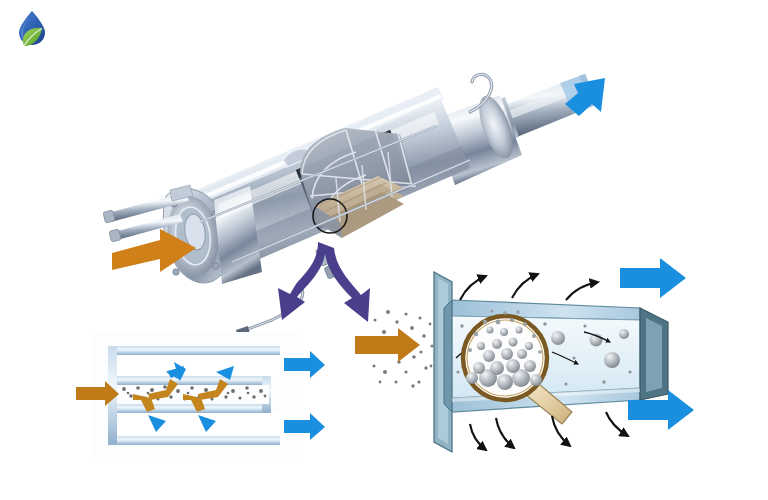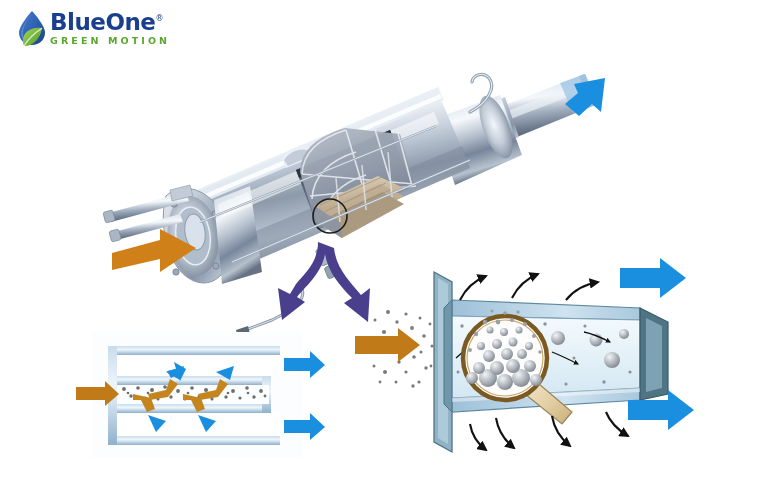--- a/index.html
+++ b/index.html
@@ -91,24 +91,20 @@
           <stop offset="100%" stop-color="#4e9a28"></stop>
         </linearGradient>
       </defs>
 
       <path d="M20 3 C20 3 33 17 33 24.5 C33 31.8 27.2 37 20 37 C12.8 37 7 31.8 7 24.5 C7 17 20 3 20 3 Z" fill="url(#dropG)"></path>
       <path d="M20 5.5 C20 5.5 12 15 11 23 C10.3 29 13 34 17 35.8 C12 34.6 9 30 9.3 24.8 C9.8 17.8 20 5.5 20 5.5 Z" fill="#7fa8e0" opacity="0.55"></path>
 
       <path d="M12 38 C9 31 12 23 21 20.5 C24.5 19.5 28 19.6 30 20.2 C29 27 25 34 18 37 C16 37.9 13.8 38.3 12 38 Z" fill="url(#leafG)"></path>
       <path d="M30 20.2 C24 24 17 29.5 12 38" fill="none" stroke="#ffffff" stroke-width="1.1" opacity="0.8"></path>
     </svg>
-    <div id="logo-text">
-      <span class="logo-word"><span>BlueOne</span><span class="logo-reg">®</span></span>
-      <span class="logo-tag">GREEN MOTION</span>
-    </div>
   </div>
 
   <svg id="art" viewBox="0 0 768 500">
     <defs>
 
       <linearGradient id="metalBody" x1="0" y1="0" x2="0.35" y2="1">
         <stop offset="0%" stop-color="#9aa7b6"></stop>
         <stop offset="12%" stop-color="#e9eef4"></stop>
         <stop offset="28%" stop-color="#fbfcfe"></stop>
         <stop offset="46%" stop-color="#c4cedb"></stop>

